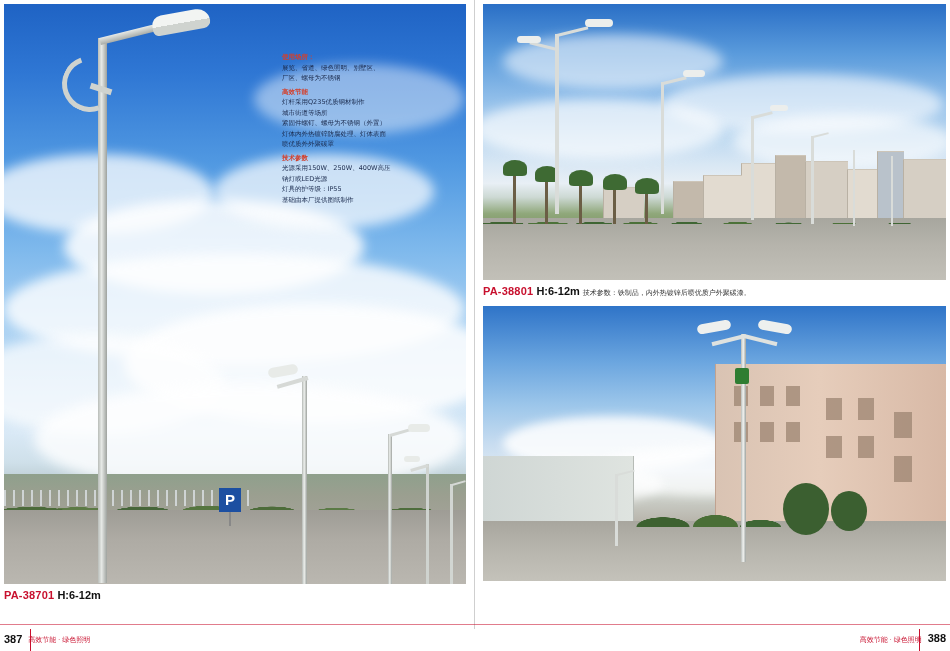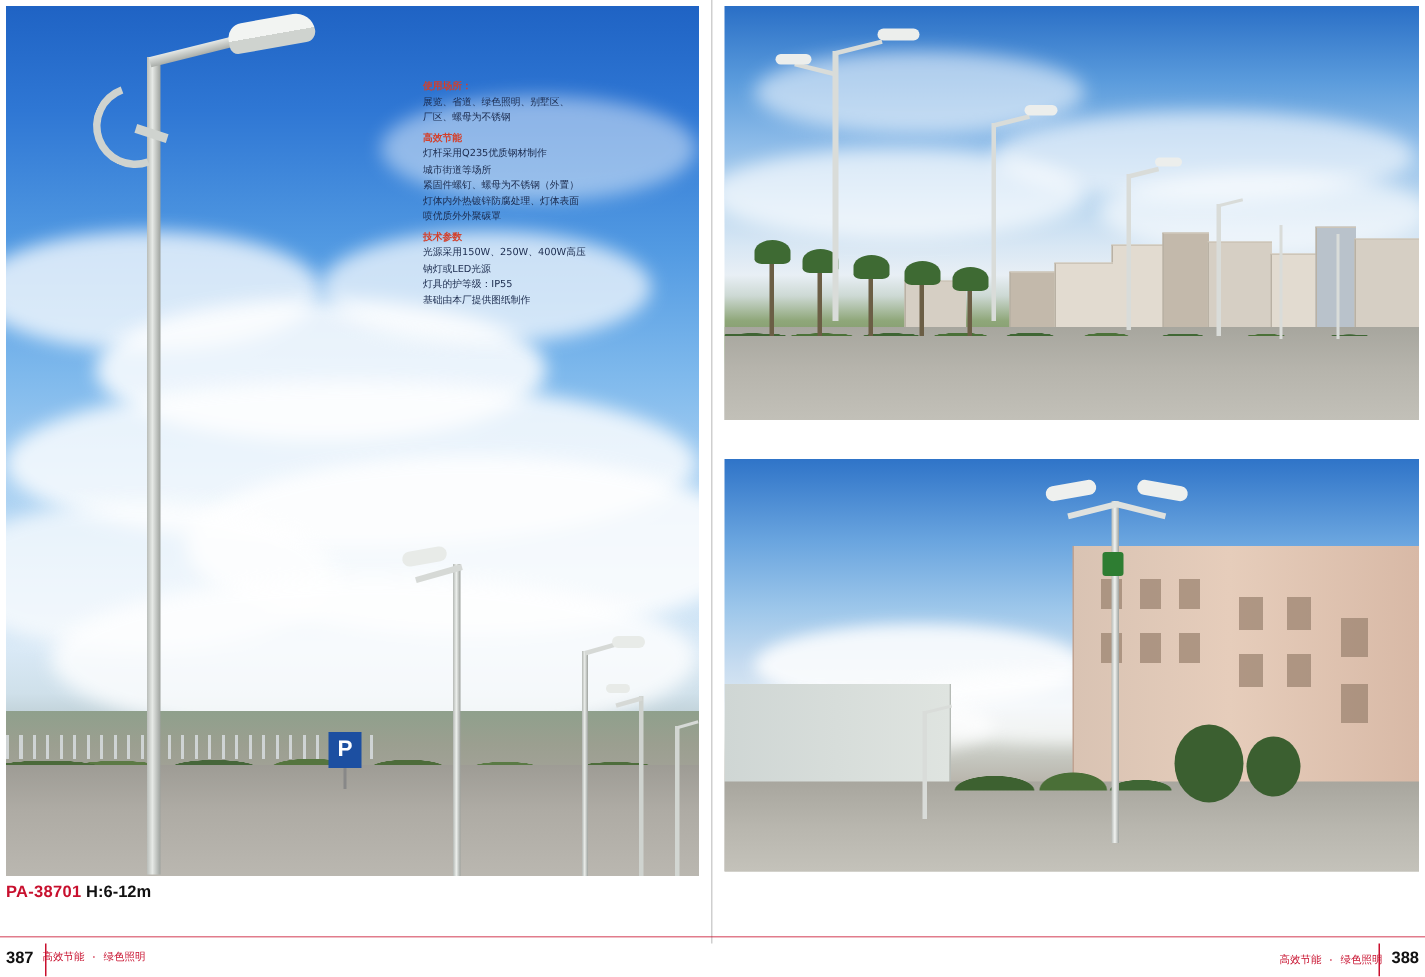--- a/index.html
+++ b/index.html
@@ -429,40 +429,40 @@
     bottom: 26px;
     height: 1px;
     background: #c9102e;
     opacity: .55;
   }
   .folio-left {
     position: absolute;
     left: 4px;
     bottom: 6px;
     display: flex;
-    align-items: flex-start;
+    align-items: flex-end;
     gap: 6px;
   }
   .folio-right {
     position: absolute;
     right: 4px;
     bottom: 6px;
     display: flex;
     align-items: baseline;
     gap: 6px;
   }
   .folio-num {
     font-size: 11px;
     font-weight: bold;
     color: #111;
   }
   .folio-txt {
     font-size: 7px;
     color: #c8102e;
-    font-family: Liberation Mono, monospace;
+    font-family: Liberation Serif, serif;
   }
   .tick {
     position: absolute;
     bottom: 0;
     width: 1px;
     height: 22px;
     background: #c9102e;
   }
   .tick.l { left: 30px; }
   .tick.r { right: 30px; }
@@ -578,20 +578,25 @@
     <div class="rl" style="left:270px; top:112px; width:20px; height:3px; transform:rotate(-14deg); transform-origin:left center;"></div>
     <div class="rl-head" style="left:287px; top:101px; width:18px; height:6px;"></div>
 
     <div class="rl" style="left:328px; top:132px; width:3px; height:88px;"></div>
     <div class="rl" style="left:330px; top:132px; width:16px; height:2px; transform:rotate(-14deg); transform-origin:left center;"></div>
 
     <div class="rl" style="left:370px; top:146px; width:2px; height:76px;"></div>
     <div class="rl" style="left:408px; top:152px; width:2px; height:70px;"></div>
   </div>
 
+  <div class="caption" id="caption-right-top">
+    <span class="code">PA-38801</span>
+    <span class="hval">H:6-12m</span>
+    <span class="tech">技术参数：</span><span class="tech">铁制品，内外热镀锌后喷优质户外聚碳漆。</span>
+  </div>
 
   <div class="rb-photo">
     <div class="rb-cloud" style="left:20px;  top:110px; width:220px; height:55px;"></div>
     <div class="rb-cloud" style="left:110px; top:140px; width:230px; height:50px; opacity:.7;"></div>
     <div class="rb-cloud" style="left:-20px; top:155px; width:200px; height:45px; opacity:.7;"></div>
 
     <div class="rb-right-bldg">
       <div class="win" style="left:18px; top:22px; width:14px; height:20px;"></div>
       <div class="win" style="left:44px; top:22px; width:14px; height:20px;"></div>
       <div class="win" style="left:70px; top:22px; width:14px; height:20px;"></div>

